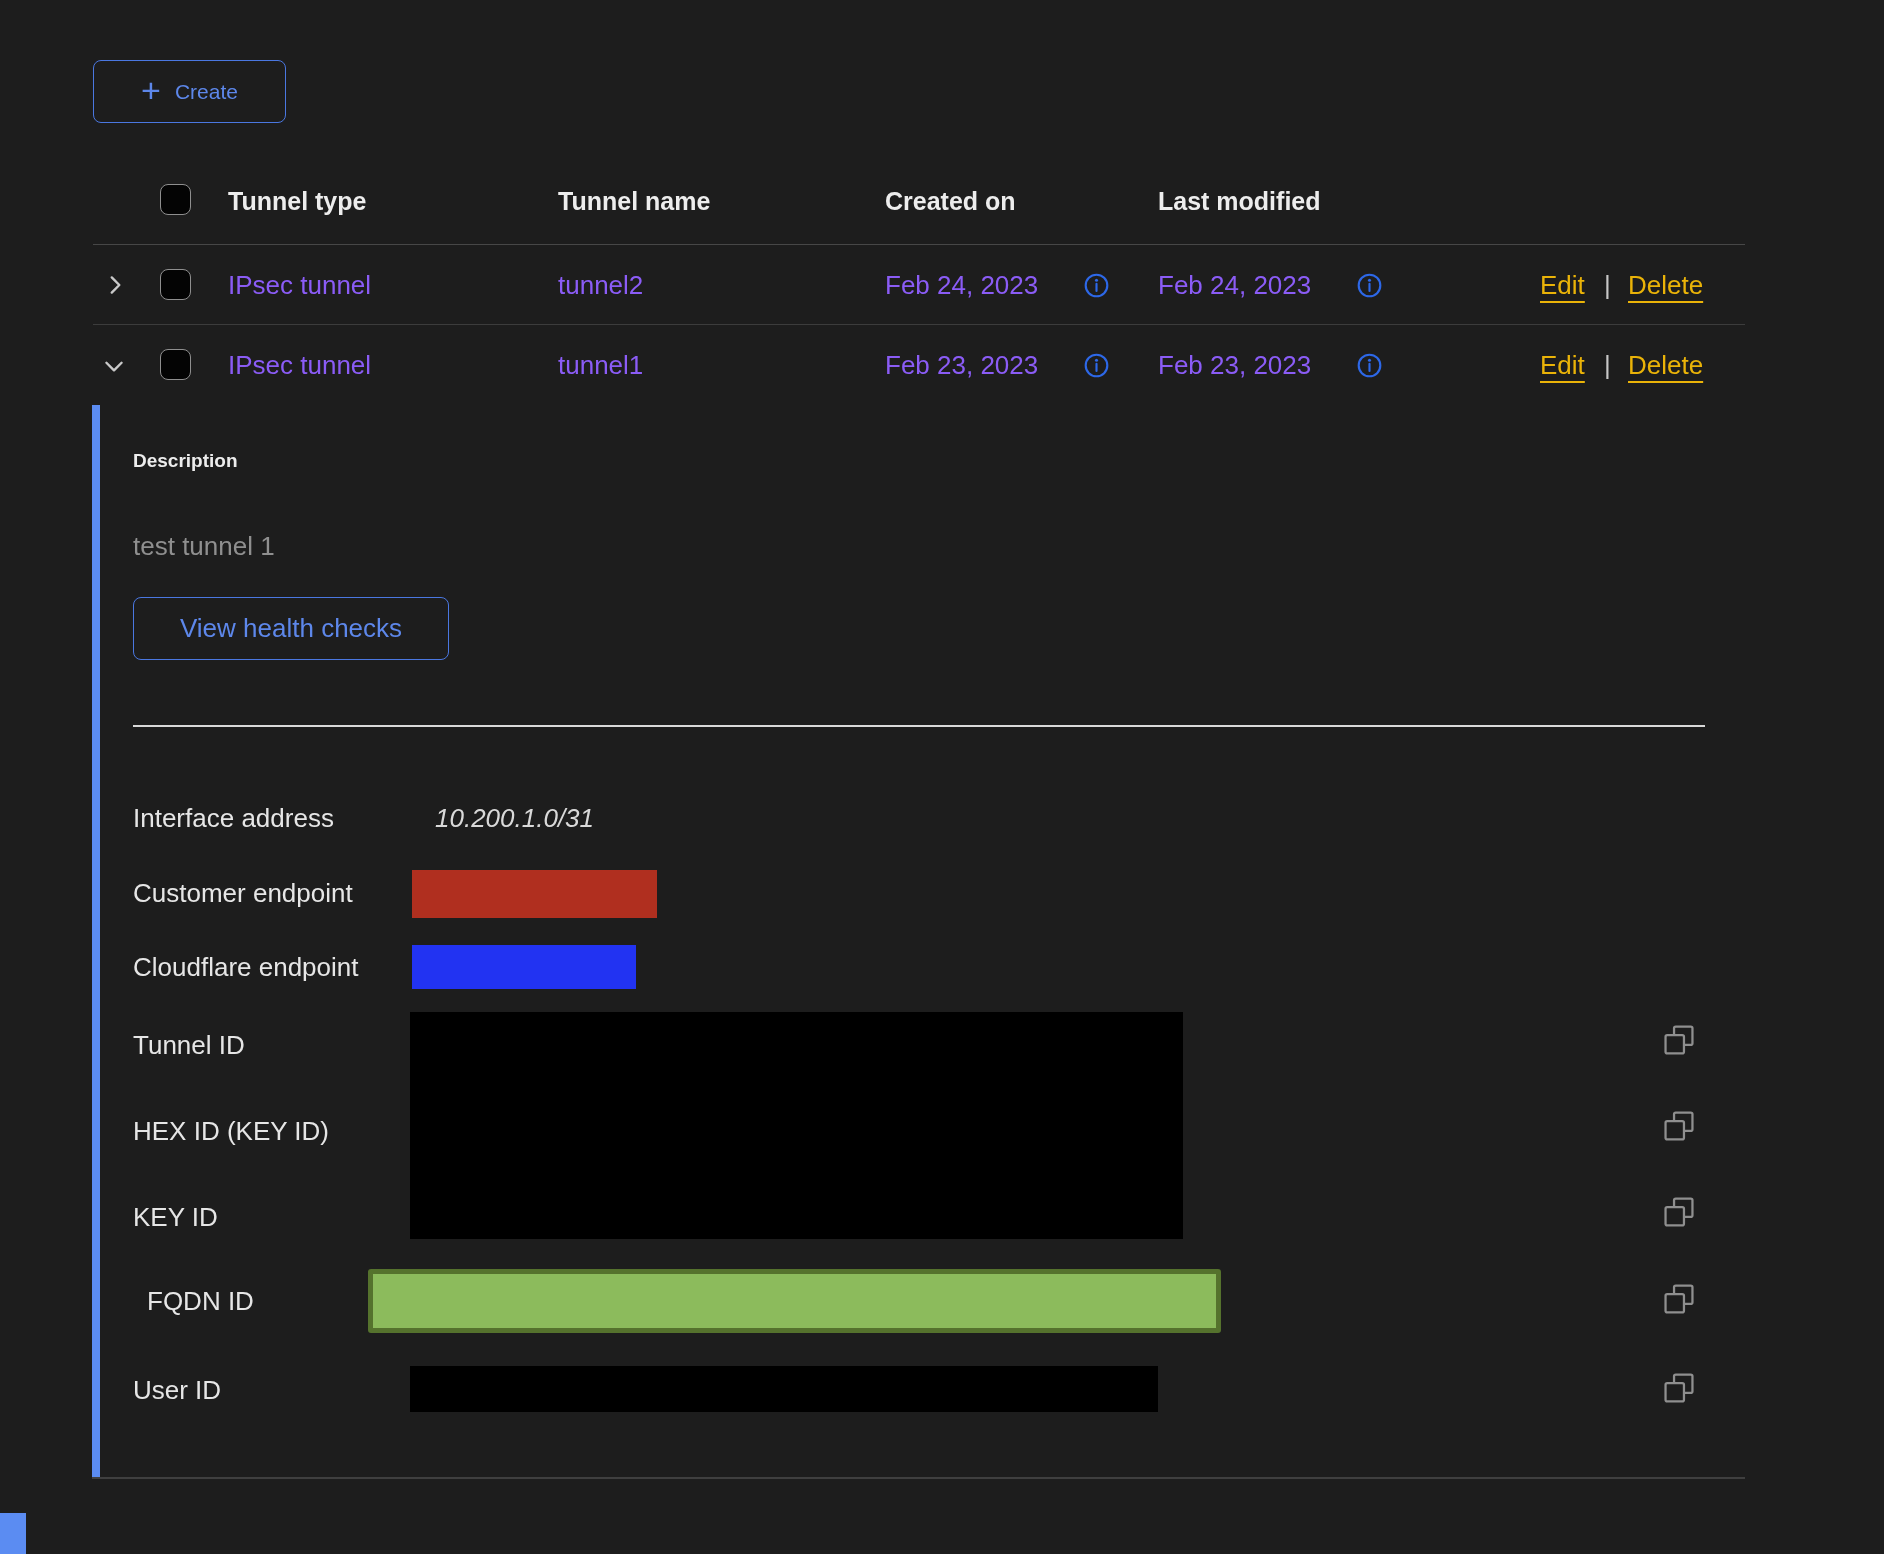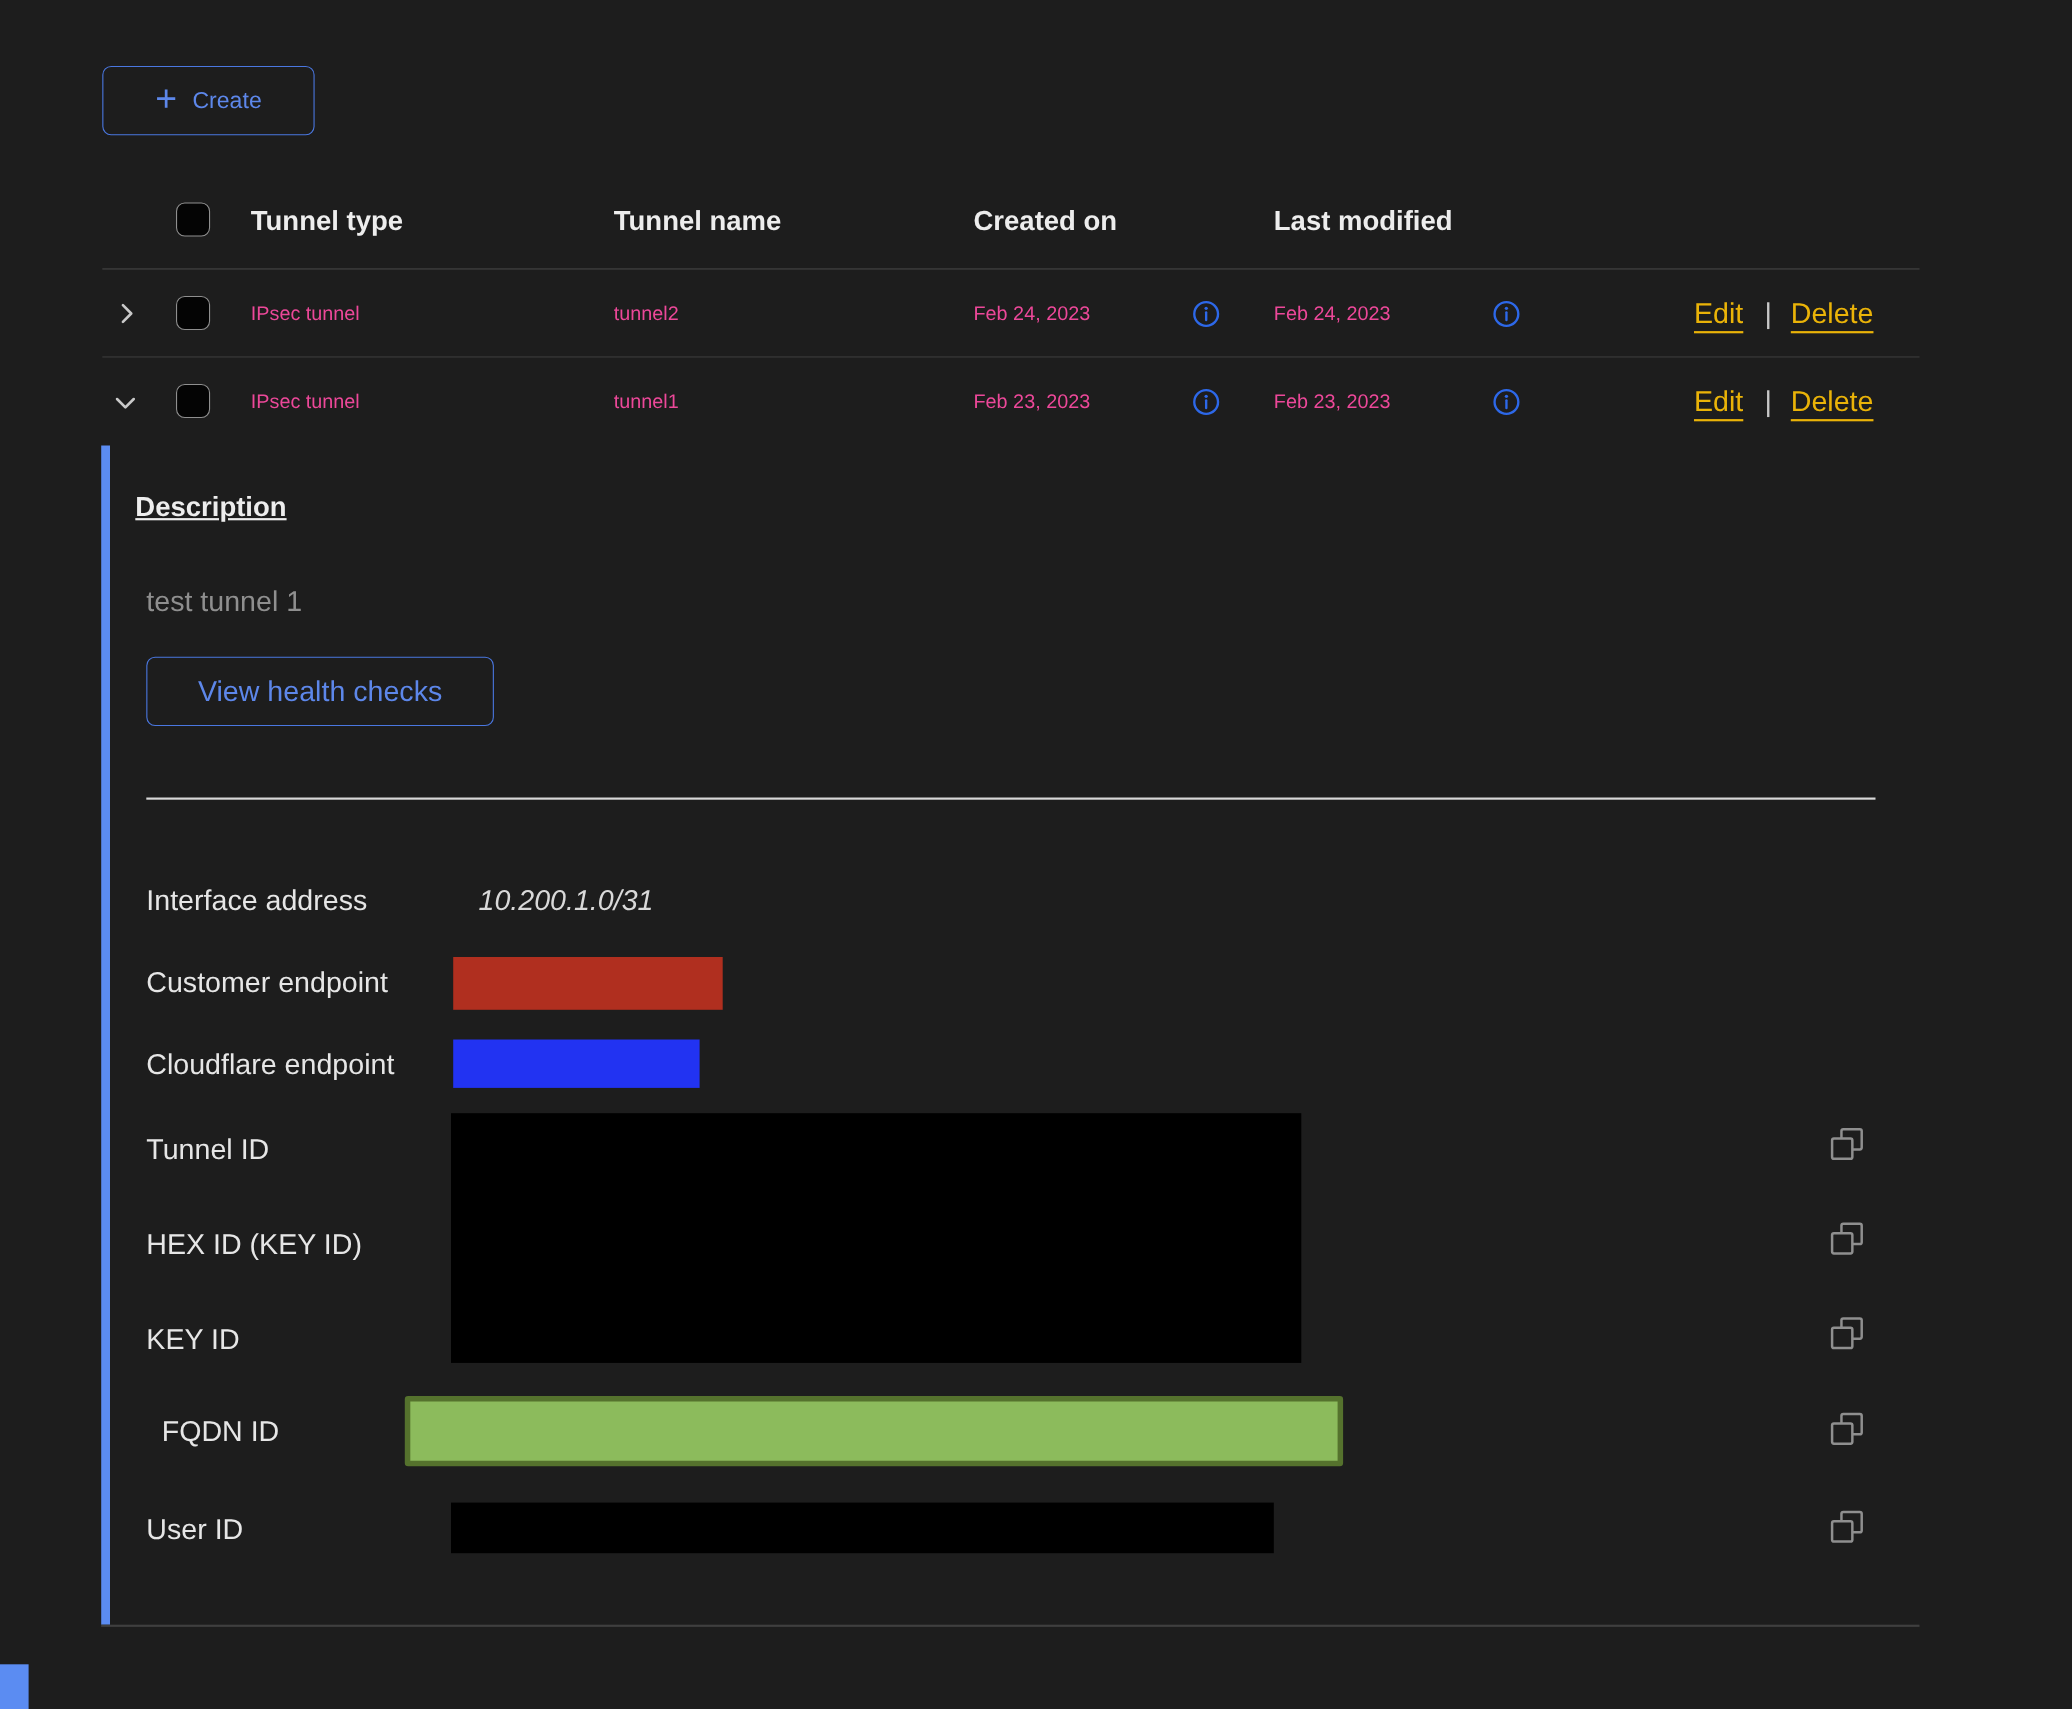--- a/index.html
+++ b/index.html
@@ -5,21 +5,21 @@
   * { margin:0; padding:0; box-sizing:border-box; }
   html,body { background:#161616; }
   .screen {
     position:relative; width:1884px; height:1554px;
     background:#1d1d1d; overflow:hidden;
     font-family:"Liberation Sans", sans-serif;
     -webkit-font-smoothing:antialiased;
   }
   .abs { position:absolute; }
   .th { font-size:25px; font-weight:700; color:#ededed; line-height:30px; white-space:nowrap; }
-  .cell { font-size:18px; color:#ec4899; line-height:30px; white-space:nowrap; }
+  .cell { font-size:26px; color:#8b5cf6; line-height:30px; white-space:nowrap; }
   .link { font-size:26px; line-height:30px; color:#eab308; text-decoration:underline; text-underline-offset:7px; text-decoration-thickness:1.5px; cursor:pointer; background:none; border:none; font-family:inherit; white-space:nowrap; }
   .pipe { font-size:26px; color:#c7c7c7; line-height:30px; }
   .checkbox { width:31px; height:31px; border:1.5px solid #8f8f8f; border-radius:8px; background:#040404; cursor:pointer; }
   .hline { height:1px; background:#474747; }
   .btn-outline { border:1.5px solid #4a77e0; border-radius:8px; background:transparent; color:#5d87ea; display:flex; align-items:center; justify-content:center; gap:14px; cursor:pointer; font-family:inherit; }
   .btn-outline .plus { font-size:34px; font-weight:300; line-height:30px; position:relative; top:-2px; }
   .btn-outline .lbl { font-size:21px; }
   .label { font-size:26px; color:#e6e6e6; line-height:32px; white-space:nowrap; }
   .value { font-size:26px; color:#d9d9d9; line-height:32px; white-space:nowrap; }
   .copy-btn { background:none; border:none; cursor:pointer; padding:0; width:36px; height:36px; }
@@ -101,21 +101,21 @@
         </svg>
     </span>
     <button class="abs link" style="left:1540px; top:350px;">Edit</button>
     <span class="abs pipe" style="left:1604px; top:350px;">|</span>
     <button class="abs link" style="left:1628px; top:350px;">Delete</button>
   </div>
 
   <div class="abs" style="left: 92px; top: 405px; width: 8px; height: 1072px; background-color: rgb(91, 140, 242);"></div>
   <div class="abs" style="left:92px; top:1477px; width:1653px; height:2px; background:#3f3f3f;"></div>
 
-  <div class="abs th" style="left:123px; top:446px; font-size:25px;text-decoration:underline;">Description</div>
+  <div class="abs th" style="left:133px; top:446px; font-size:19px;">Description</div>
   <div class="abs" style="left:133px; top:531px; font-size:26px; color:#8f8f8f; line-height:30px;">test tunnel 1</div>
 
   <button class="btn-outline abs" style="left:133px; top:597px; width:316px; height:63px;">
     <span class="lbl" style="font-size:26px;">View health checks</span>
   </button>
 
   <div class="abs" style="left:133px; top:725px; width:1572px; height:2px; background:#d8d8d8;"></div>
 
   <div class="abs label" style="left:133px; top:802px;">Interface address</div>
   <div class="abs value" style="left:435px; top:802px;font-style:italic;">10.200.1.0/31</div>

